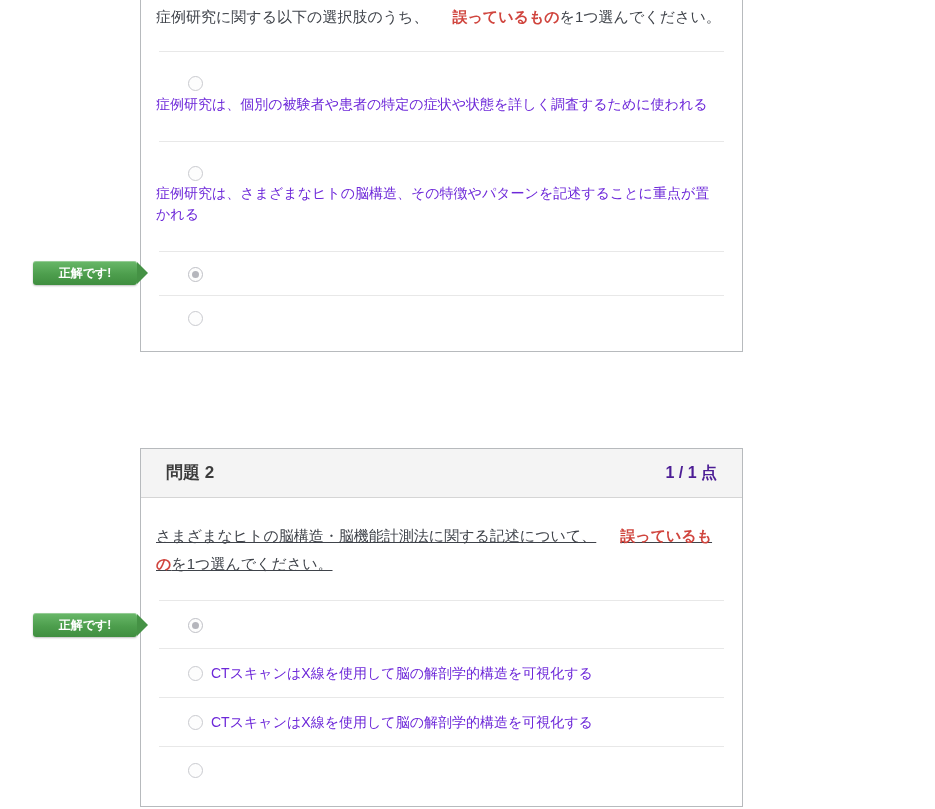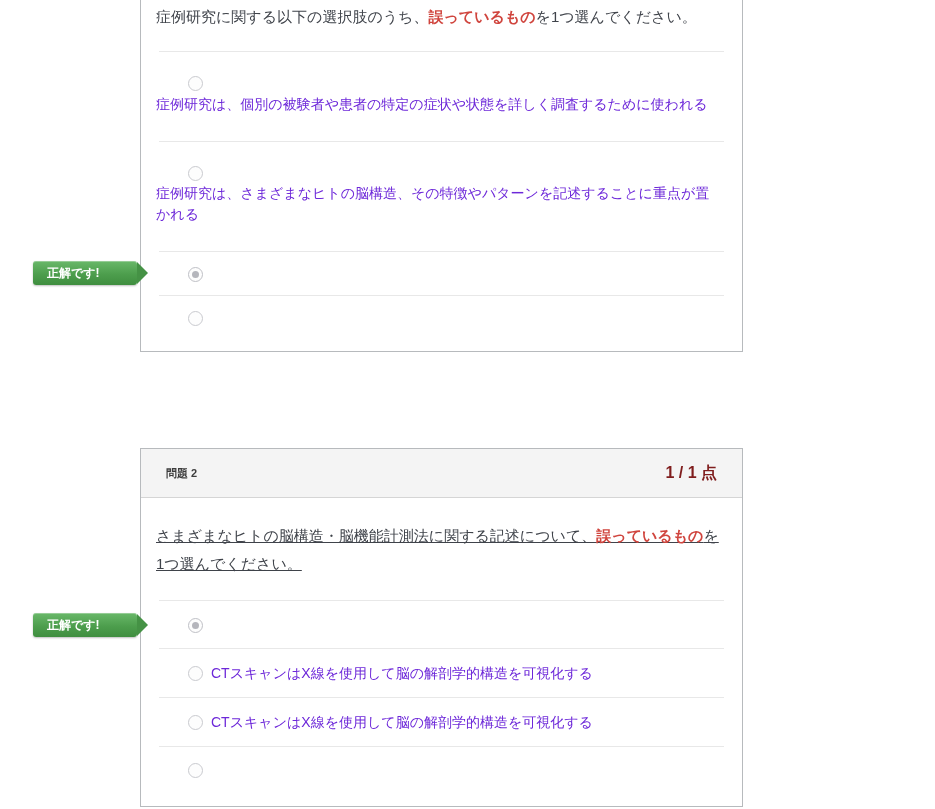--- a/index.html
+++ b/index.html
@@ -13,28 +13,28 @@
     position:absolute;left:140px;width:603px;box-sizing:border-box;
     background:#ffffff;border:1px solid #b7babd;
   }
   .card-1{top:-22px;}
   .card-2{top:448px;}
   .card-header{
     display:flex;justify-content:space-between;align-items:center;
     background:#f4f4f4;border-bottom:1px solid #d5d5d5;
     padding:13px 25px;
   }
-  .card-header .title{font-size:11px;font-weight:bold;color:#3c3c3c;line-height:22px;}
-  .card-header .score{font-size:16px;font-weight:bold;color:#7f1d1d;line-height:22px;}
+  .card-header .title{font-size:17px;font-weight:bold;color:#3c3c3c;line-height:22px;}
+  .card-header .score{font-size:16px;font-weight:bold;color:#4c1d95;line-height:22px;}
   .q-block{
     padding:24px 20px 20px 15px;
     font-size:15px;line-height:28px;color:#3f434a;
   }
   .card-2 .q-block{padding-bottom:22px;text-decoration:underline;}
-  .q-block .hl{font-weight:bold;}
+  .q-block .hl{font-weight:bold;margin-left:24px;}
   .divider{border-top:1px solid #e8e8e8;margin:0 18px;height:0;}
   .options-wrap{padding-bottom:12px;}
   .option{
     position:relative;
     padding:11px 20px 11px 15px;
     font-size:14px;line-height:21px;color:#6d28d9;
   }
   .card-2 .option{padding-top:13px;padding-bottom:13px;}
   .option.two-line{padding-top:20px;padding-bottom:26px;}
   .option.selected{color:#46474e;}
@@ -46,21 +46,21 @@
   .radio.checked{border-color:#bfc0c6;}
   .radio.checked::after{
     content:"";position:absolute;left:3px;top:3px;width:7px;height:7px;
     border-radius:50%;background:#b5b6bc;
   }
   .opt-label{
     display:inline-block;vertical-align:middle;max-width:100%;box-sizing:border-box;
   }
   .badge{
     position:absolute;left:-108px;top:50%;transform:translateY(-50%);
-    width:76px;height:24px;line-height:24px;padding:0 14px;text-align:left;
+    width:76px;height:24px;line-height:24px;padding:0 14px;text-align:center;
     background:linear-gradient(180deg,#69b869 0%,#4d9e4d 55%,#3f8e3f 100%);
     border-radius:3px;color:#ffffff;font-size:12px;font-weight:bold;
     box-shadow:inset 0 1px 0 rgba(255,255,255,0.3),0 1px 2px rgba(0,0,0,0.25);
     white-space:nowrap;
   }
   .badge::after{
     content:"";position:absolute;right:-11px;top:1px;width:0;height:0;
     border-top:11px solid transparent;border-bottom:11px solid transparent;
     border-left:11px solid #459245;
   }

